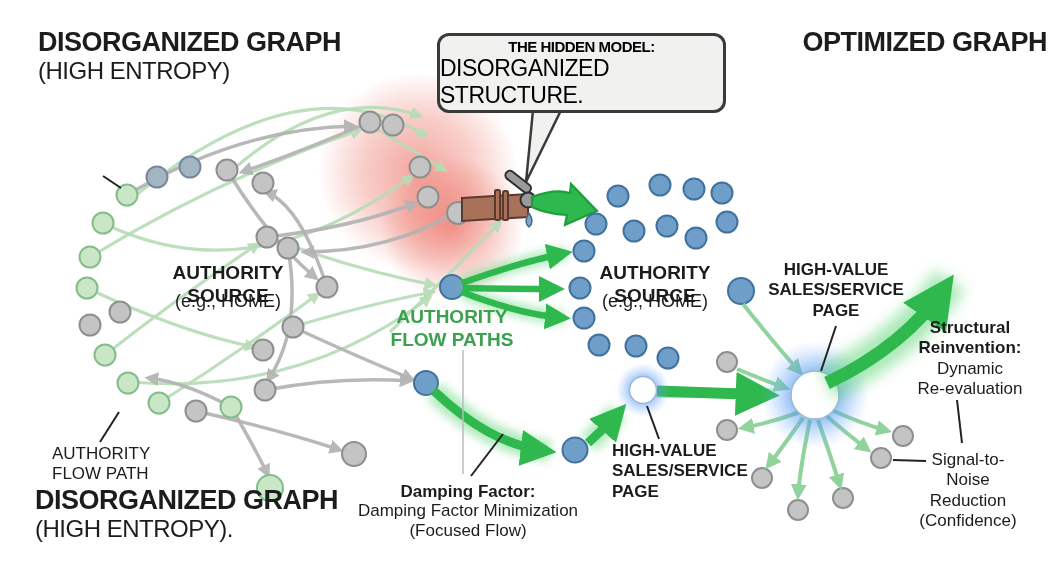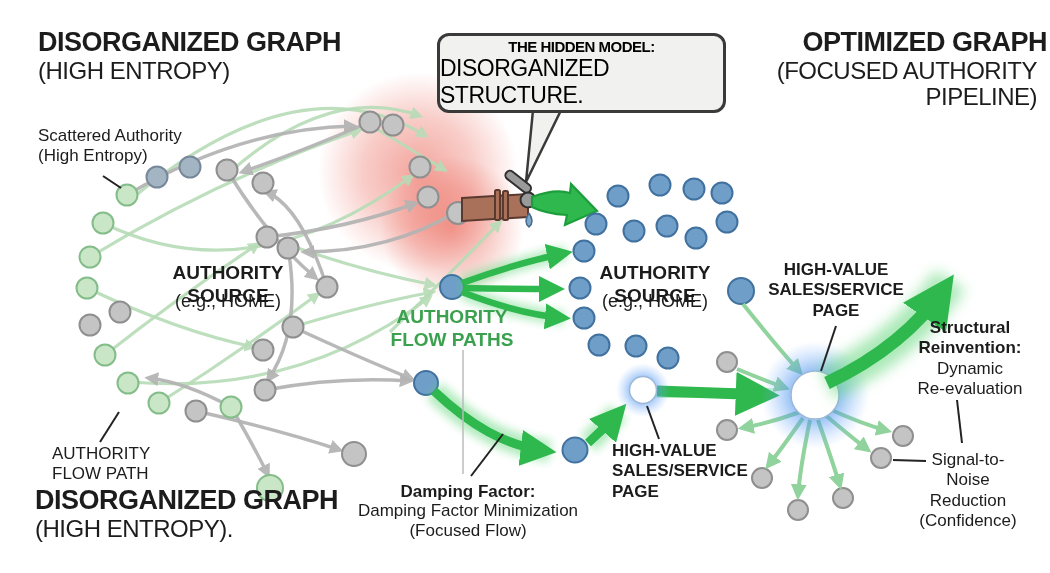--- a/index.html
+++ b/index.html
@@ -229,33 +229,29 @@
     <line class="ld" x1="893" y1="460" x2="926" y2="461"></line>
     <line class="ld" x1="503" y1="434" x2="471" y2="476"></line>
     <line class="div-line" x1="463" y1="350" x2="463" y2="474"></line>
   </g>
 </svg>
 
   <div class="lbl h1" style="left:38px;top:28px;">DISORGANIZED GRAPH</div>
   <div class="lbl h2" style="left:38px;top:58px;">(HIGH ENTROPY)</div>
 
   <div class="lbl h1 r" style="right:32px;top:28px;">OPTIMIZED GRAPH</div>
-  <div class="lbl h2 r" style="right:42px;top:58px;">(FOCUSED AUTHORITY
-PIPELINE)</div>
 
   <div class="lbl h1" style="left:35px;top:486px;">DISORGANIZED GRAPH</div>
   <div class="lbl h2" style="left:35px;top:516px;">(HIGH ENTROPY).</div>
 
   <div id="bubble">
     <div class="l1">THE HIDDEN MODEL:</div>
     <div class="l2">DISORGANIZED STRUCTURE.</div>
   </div>
 
-  <div class="lbl small" style="left:38px;top:126px;">Scattered Authority
-(High Entropy)</div>
   <div class="lbl mid b c" style="left:228px;top:262px;">AUTHORITY
 SOURCE</div>
   <div class="lbl c" style="left:228px;top:291px;font-size:18px;">(e.g., HOME)</div>
   <div class="lbl small" style="left:52px;top:444px;">AUTHORITY
 FLOW PATH</div>
 
   <div class="lbl mid b c green-lbl" style="left:452px;top:306px;">AUTHORITY
 FLOW PATHS</div>
   <div class="lbl small b c" style="left:468px;top:482px;">Damping Factor:</div>
   <div class="lbl small c" style="left:468px;top:501px;">Damping Factor Minimization

